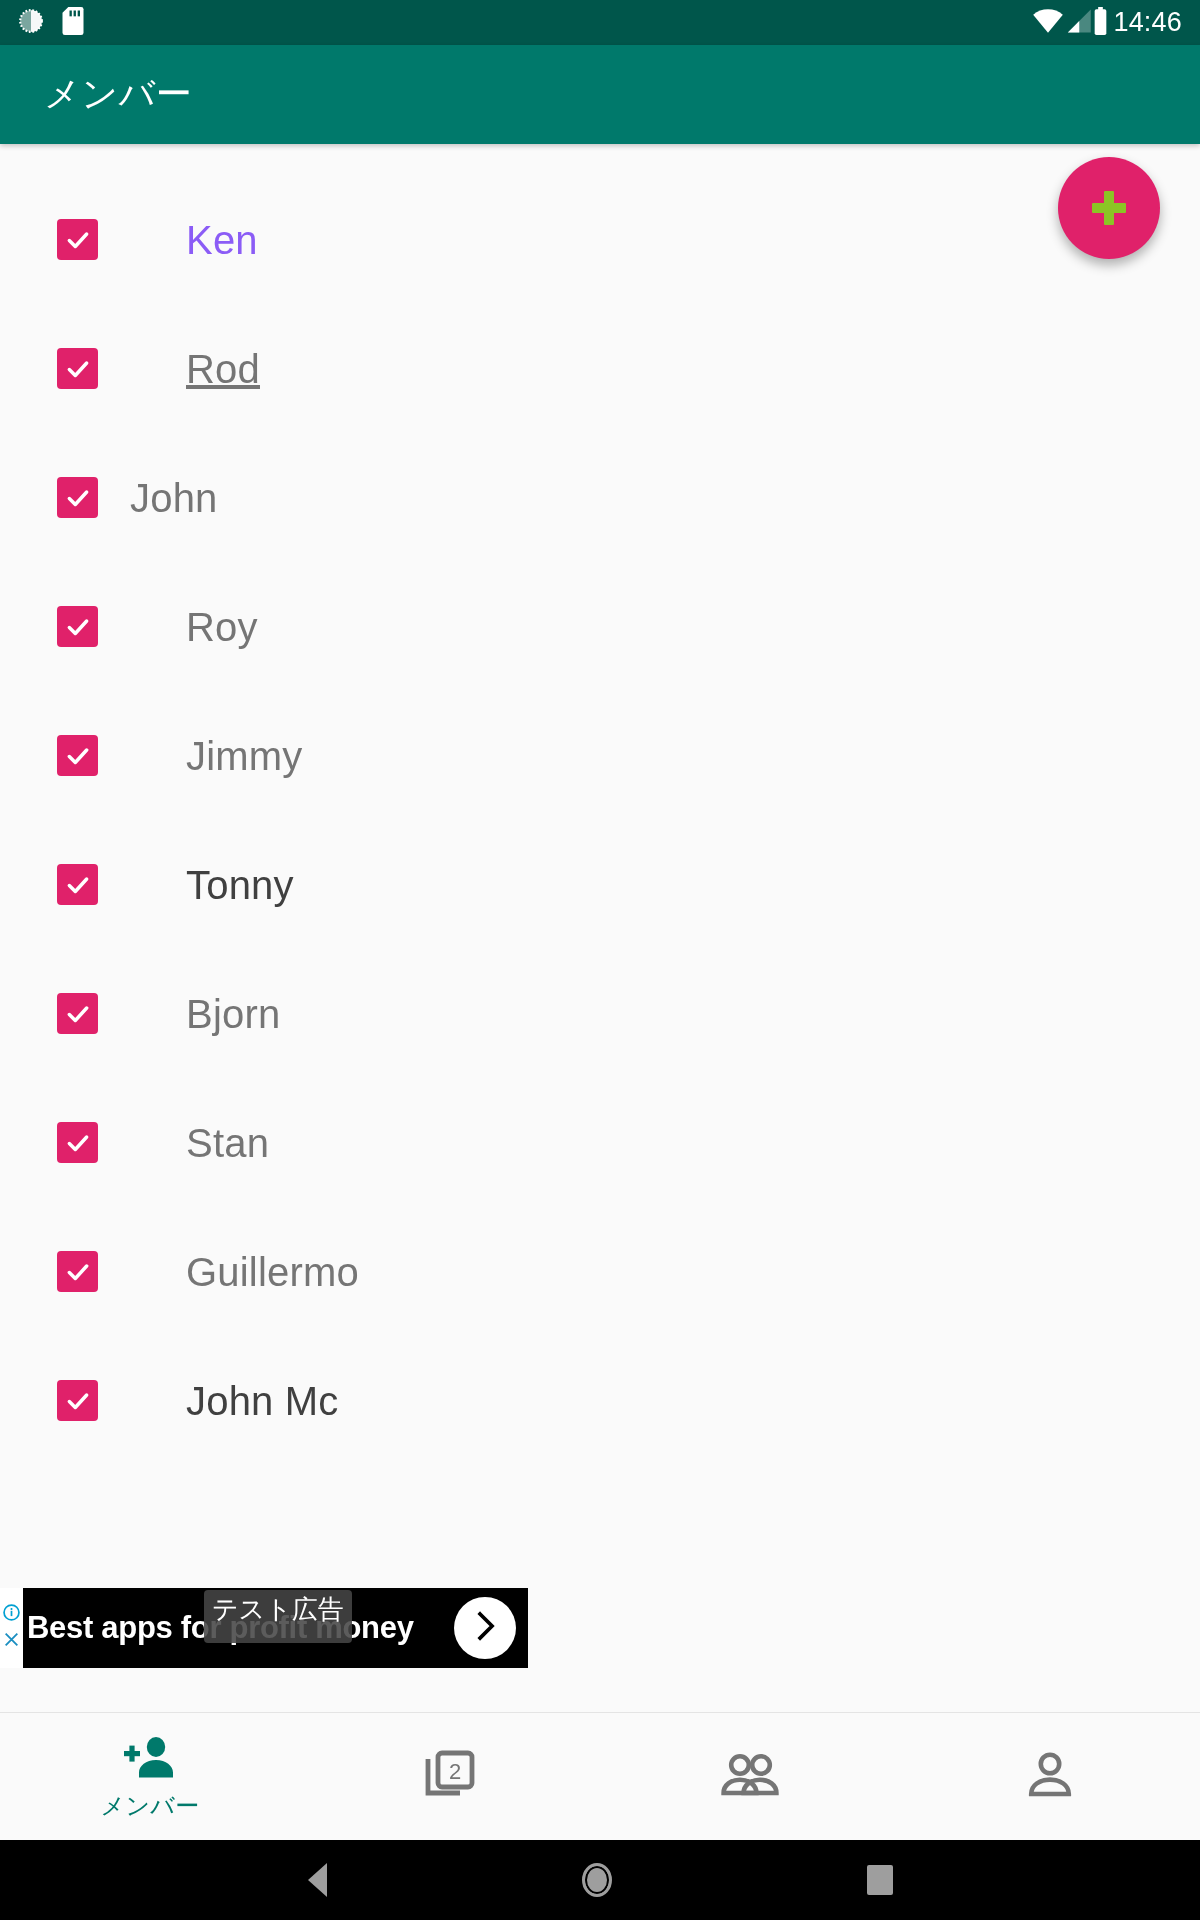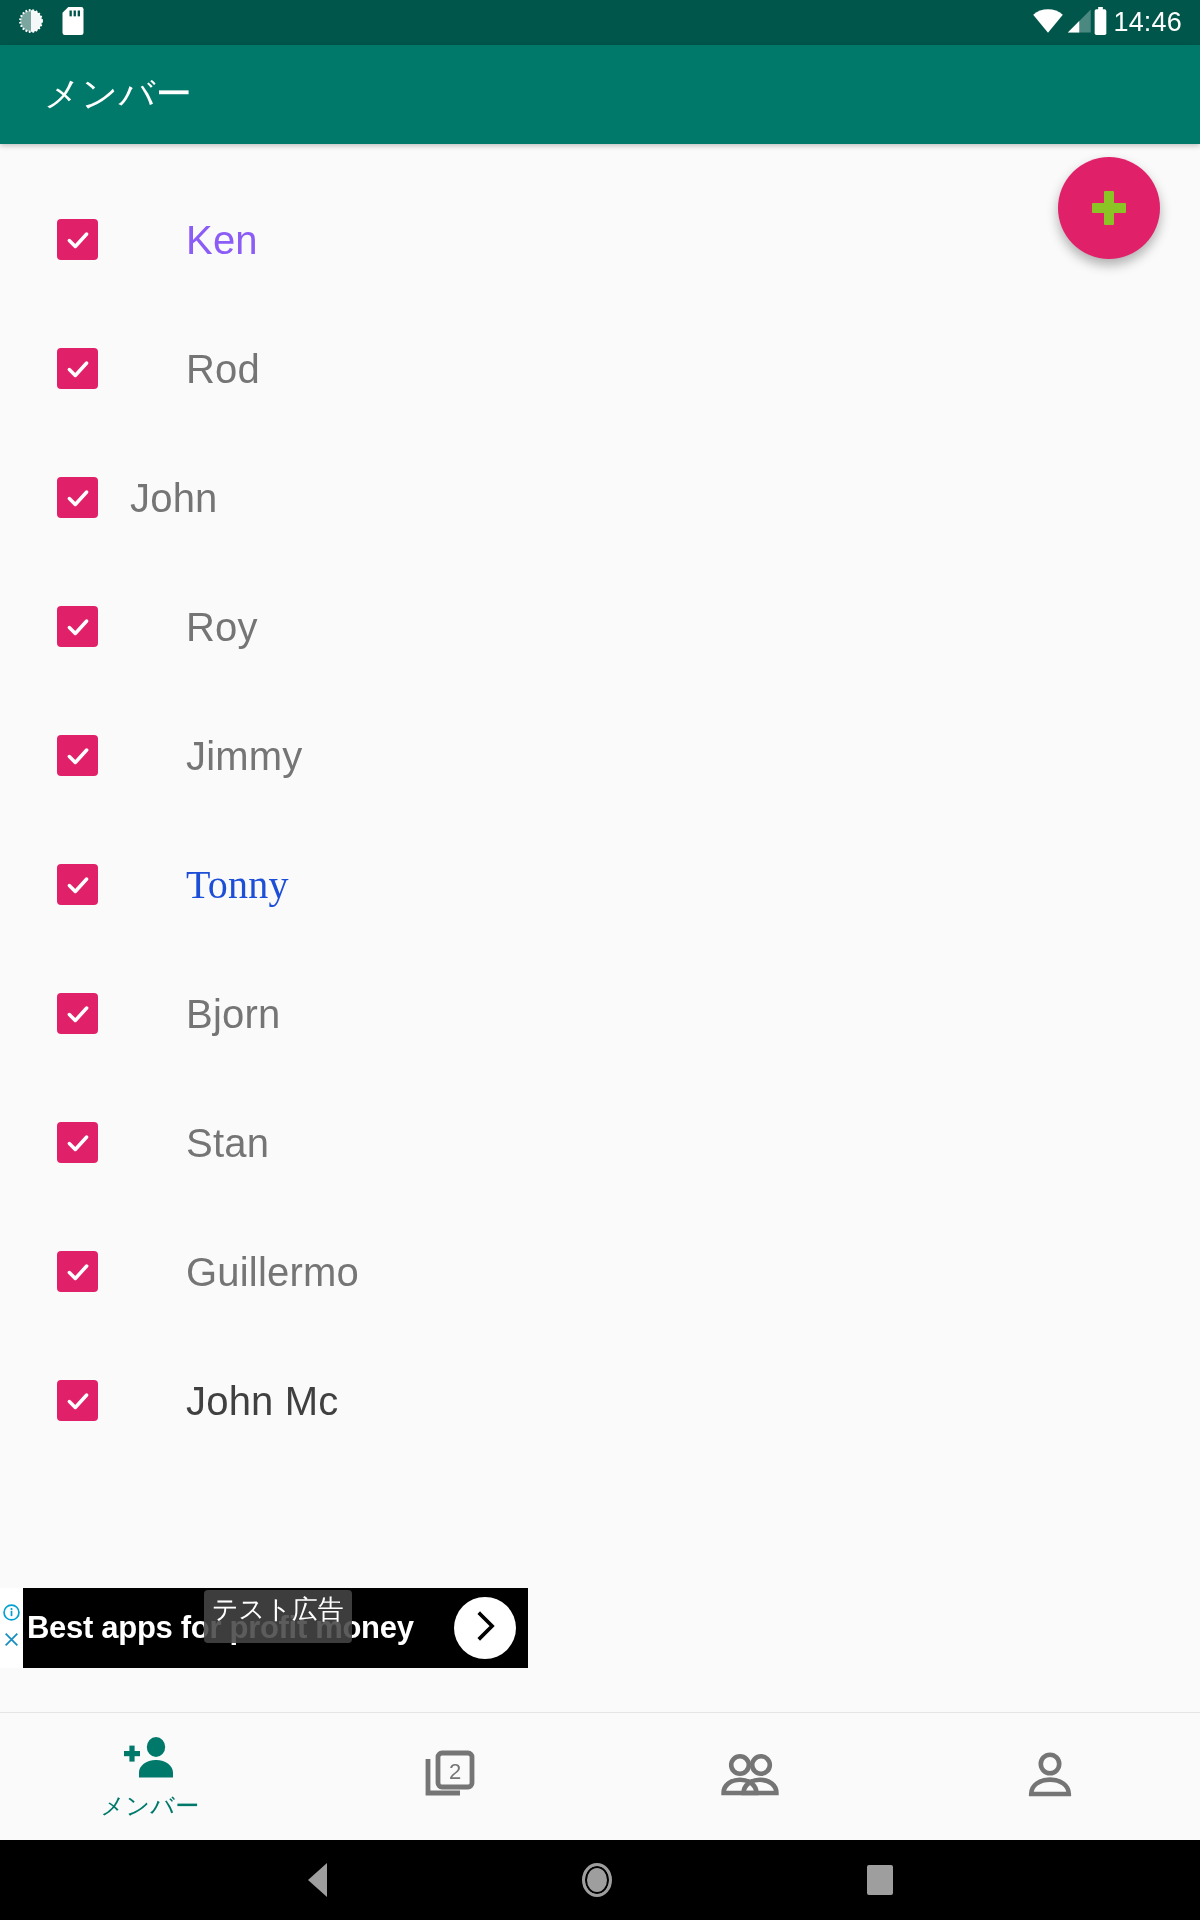--- a/index.html
+++ b/index.html
@@ -319,21 +319,21 @@
             </svg>
           </span>
           <span class="member-name" style="color: #8b5cf6;">Ken</span>
         </div>
         <div class="member-row">
           <span class="checkbox" style="background: rgb(224, 33, 106);">
             <svg class="check-mark" viewBox="0 0 24 24">
               <path d="M4 12.5L9.5 18L20 6.5" fill="none" stroke="#ffffff" stroke-width="3.2" stroke-linecap="round" stroke-linejoin="round"></path>
             </svg>
           </span>
-          <span class="member-name" style="color: rgb(117, 117, 117);">Rod</span>
+          <span class="member-name" style="color: rgb(117, 117, 117); text-decoration: underline;">Rod</span>
         </div>
         <div class="member-row">
           <span class="checkbox" style="background: rgb(224, 33, 106);">
             <svg class="check-mark" viewBox="0 0 24 24">
               <path d="M4 12.5L9.5 18L20 6.5" fill="none" stroke="#ffffff" stroke-width="3.2" stroke-linecap="round" stroke-linejoin="round"></path>
             </svg>
           </span>
           <span class="member-name" style="color: rgb(117, 117, 117); margin-left: 32px;">John</span>
         </div>
         <div class="member-row">
@@ -351,21 +351,21 @@
             </svg>
           </span>
           <span class="member-name" style="color: rgb(117, 117, 117);">Jimmy</span>
         </div>
         <div class="member-row">
           <span class="checkbox" style="background: rgb(224, 33, 106);">
             <svg class="check-mark" viewBox="0 0 24 24">
               <path d="M4 12.5L9.5 18L20 6.5" fill="none" stroke="#ffffff" stroke-width="3.2" stroke-linecap="round" stroke-linejoin="round"></path>
             </svg>
           </span>
-          <span class="member-name" style="color: #1d4ed8; font-family: Liberation Serif, serif;">Tonny</span>
+          <span class="member-name" style="color: #404040;">Tonny</span>
         </div>
         <div class="member-row">
           <span class="checkbox" style="background: rgb(224, 33, 106);">
             <svg class="check-mark" viewBox="0 0 24 24">
               <path d="M4 12.5L9.5 18L20 6.5" fill="none" stroke="#ffffff" stroke-width="3.2" stroke-linecap="round" stroke-linejoin="round"></path>
             </svg>
           </span>
           <span class="member-name" style="color: rgb(117, 117, 117);">Bjorn</span>
         </div>
         <div class="member-row">

